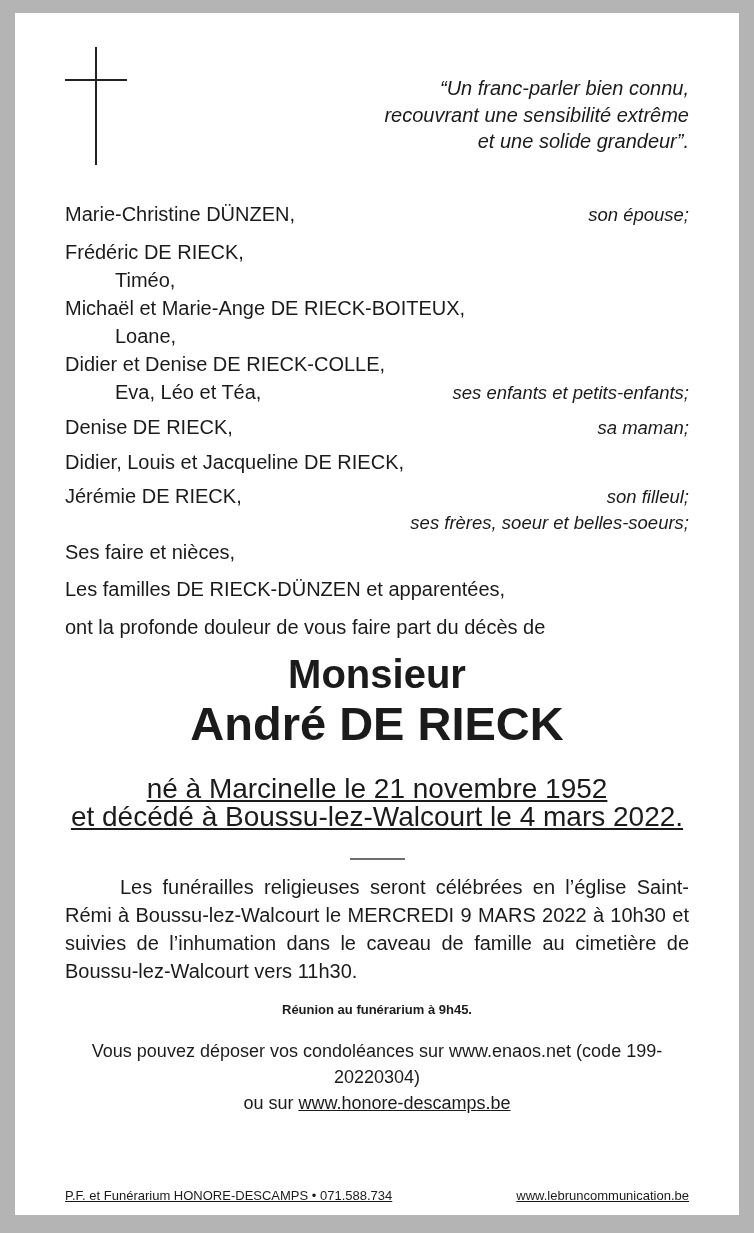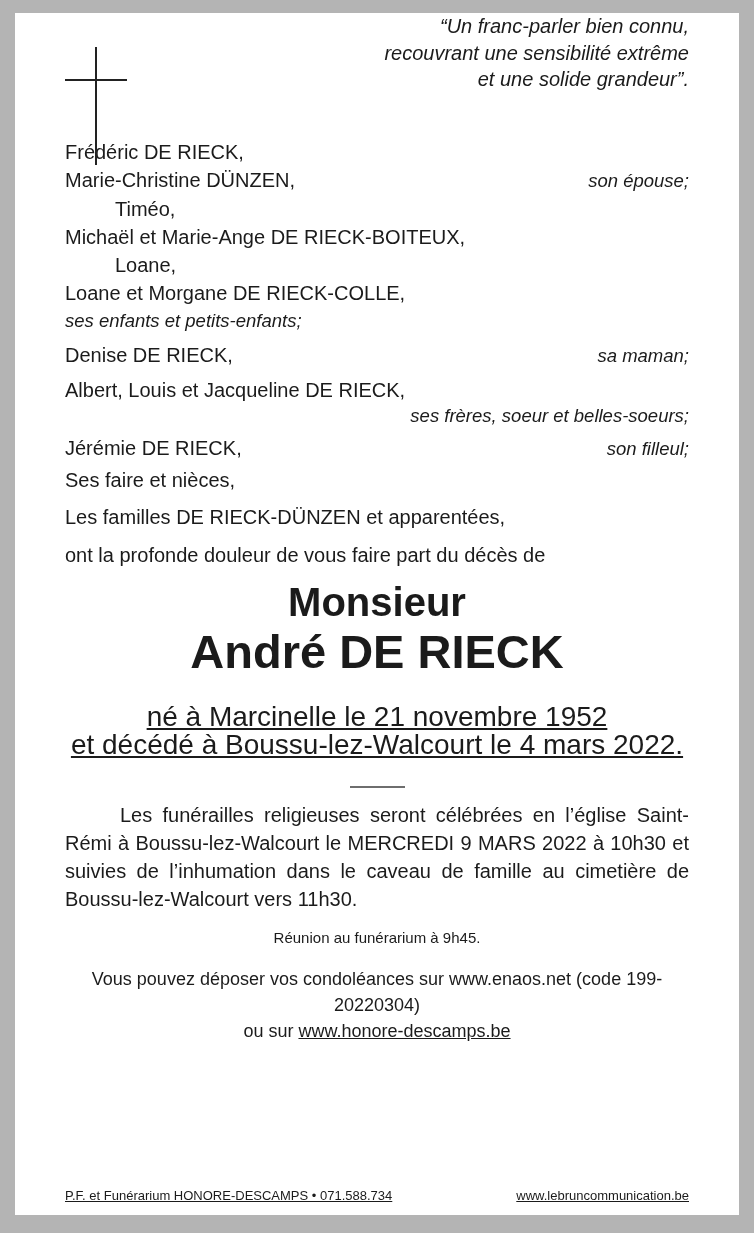--- a/index.html
+++ b/index.html
@@ -25,20 +25,21 @@
   
   .cross {
     position: absolute;
     left: 50px;
     top: 34px;
     width: 62px;
     height: 118px;
   }
   
   .quote {
+    padding-top: 62px;
     text-align: right;
     font-style: italic;
     font-size: 20px;
     line-height: 26.5px;
   }
   
   .family {
     margin-top: 45px;
   }
   .frow {
@@ -94,22 +95,22 @@
     font-size: 20px;
     line-height: 28px;
     text-align: justify;
     text-indent: 55px;
   }
   .para.italic { font-style: italic; }
   .para.second { margin-top: 13px; }
   .meeting {
     margin-top: 13px;
     text-align: center;
-    font-size: 15px;
-    font-weight: normal;
+    font-size: 13px;
+    font-weight: bold;
     line-height: 24px;
   }
   
   .condolences {
     margin-top: 16px;
     text-align: center;
     font-size: 18px;
     line-height: 26px;
   }
   .condolences .link { text-decoration: underline; }
@@ -138,62 +139,63 @@
     </svg>
   </span>
 
   <div class="quote">
     <div>“Un franc-parler bien connu,</div>
     <div>recouvrant une sensibilité extrême</div>
     <div>et une solide grandeur”.</div>
   </div>
 
   <div class="family">
+    <div class="frow">
+      <span class="left">Marie-Christine DÜNZEN,</span>
+      <span class="right">son épouse;</span>
+    </div>
     <div class="frow mt9">
       <span class="left">Frédéric DE RIECK,</span>
       <span class="right"></span>
     </div>
     <div class="frow">
-      <span class="left">Marie-Christine DÜNZEN,</span>
-      <span class="right">son épouse;</span>
-    </div>
-    <div class="frow">
       <span class="left indent">Timéo,</span>
       <span class="right"></span>
     </div>
     <div class="frow">
       <span class="left">Michaël et Marie-Ange DE RIECK-BOITEUX,</span>
       <span class="right"></span>
     </div>
     <div class="frow">
       <span class="left indent">Loane,</span>
       <span class="right"></span>
     </div>
     <div class="frow">
-      <span class="left">Loane et Morgane DE RIECK-COLLE,</span>
-      <span class="right"></span>
-    </div>
-    <div class="frow">
+      <span class="left">Didier et Denise DE RIECK-COLLE,</span>
+      <span class="right"></span>
+    </div>
+    <div class="frow">
+      <span class="left indent">Eva, Léo et Téa,</span>
       <span class="right">ses enfants et petits-enfants;</span>
     </div>
     <div class="frow mt6">
       <span class="left">Denise DE RIECK,</span>
       <span class="right">sa maman;</span>
     </div>
     <div class="frow mt6">
-      <span class="left">Albert, Louis et Jacqueline DE RIECK,</span>
-      <span class="right"></span>
+      <span class="left">Didier, Louis et Jacqueline DE RIECK,</span>
+      <span class="right"></span>
+    </div>
+    <div class="frow mt6">
+      <span class="left">Jérémie DE RIECK,</span>
+      <span class="right">son filleul;</span>
     </div>
     <div class="frow tight">
       <span class="left"></span>
       <span class="right">ses frères, soeur et belles-soeurs;</span>
-    </div>
-    <div class="frow mt6">
-      <span class="left">Jérémie DE RIECK,</span>
-      <span class="right">son filleul;</span>
     </div>
     <div class="frow mt3">
       <span class="left">Ses faire et nièces,</span>
       <span class="right"></span>
     </div>
     <div class="frow mt9">
       <span class="left">Les familles DE RIECK-DÜNZEN et apparentées,</span>
       <span class="right"></span>
     </div>
     <div class="frow mt10">

